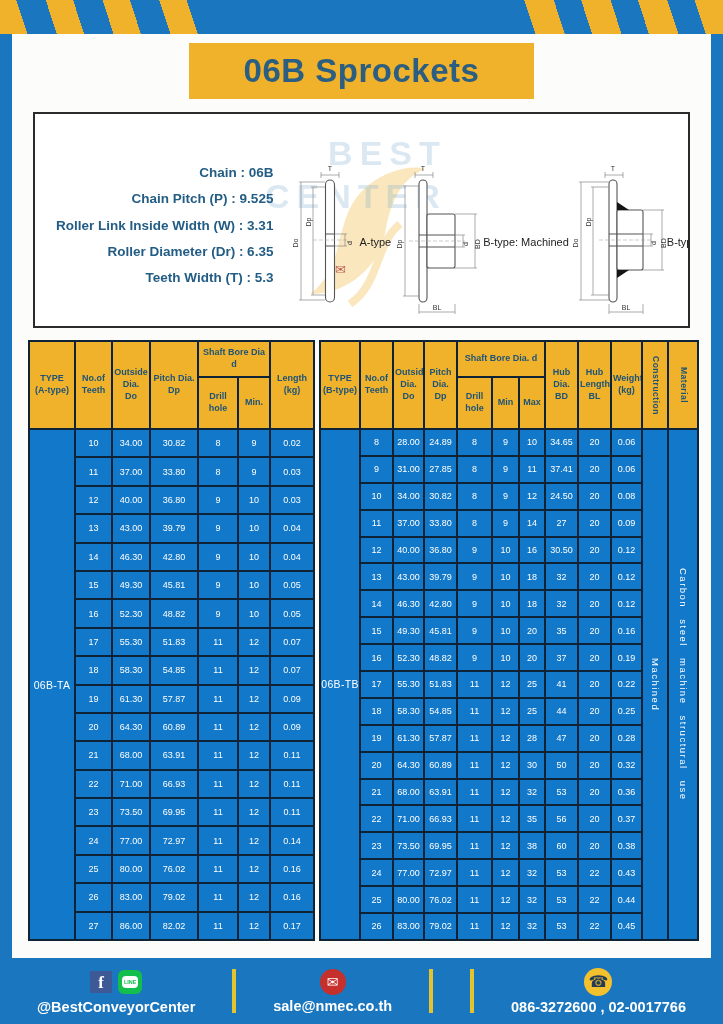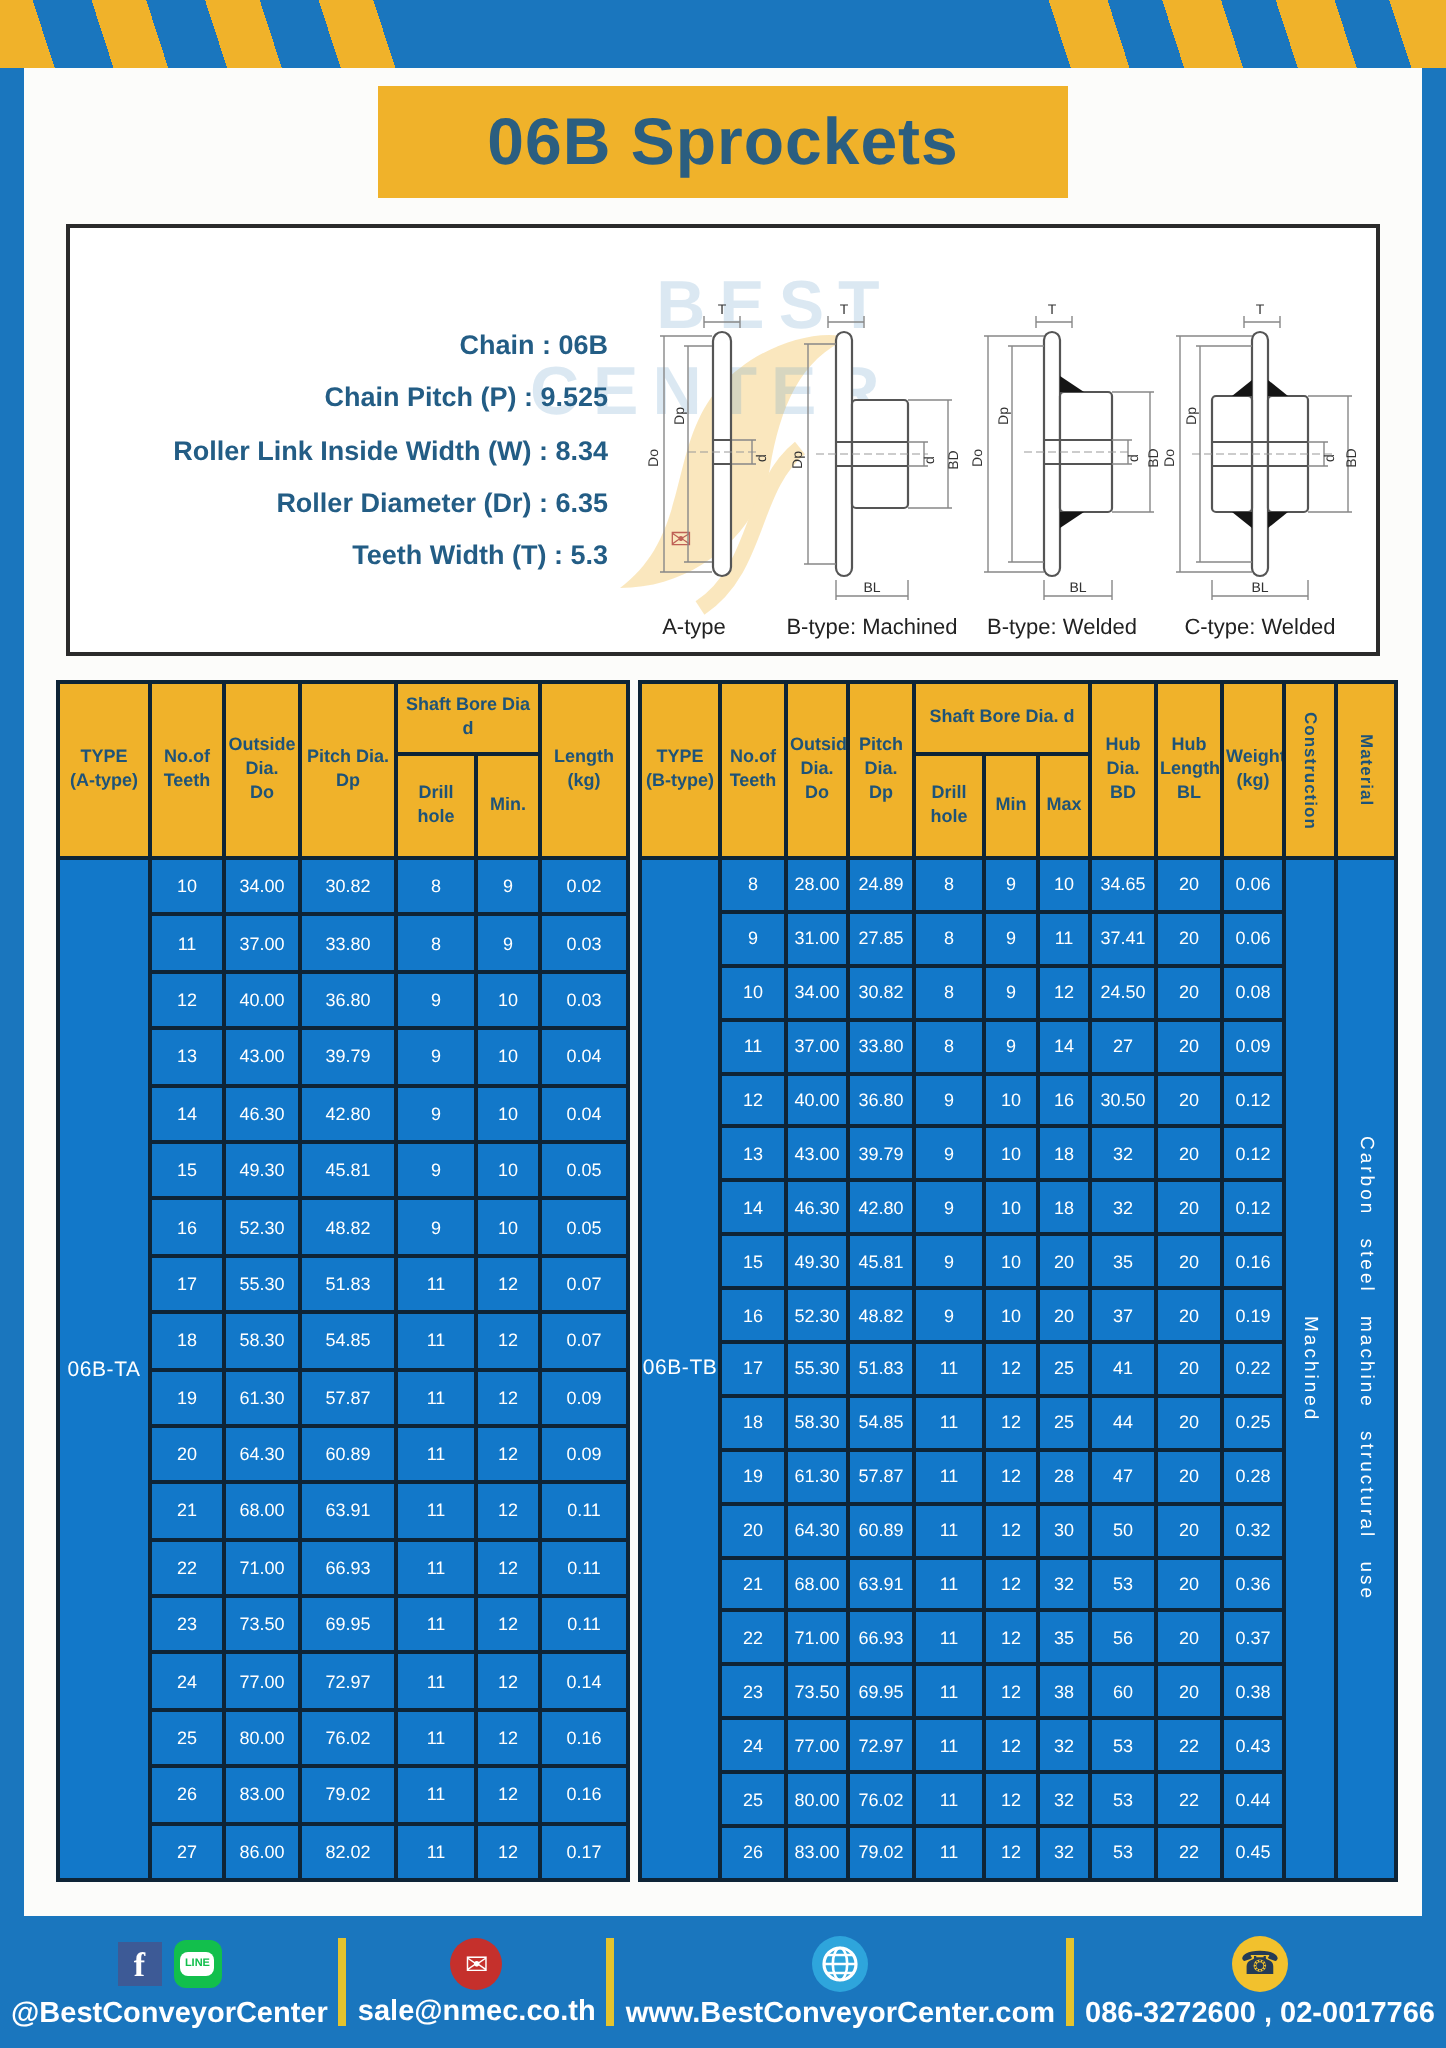--- a/index.html
+++ b/index.html
@@ -15,21 +15,21 @@
   .content{position:absolute;top:34px;left:12px;right:12px;bottom:66px;background:#fcfcfa;overflow:hidden;}
 
   .title-banner{margin:9px auto 0;width:345px;height:56px;background:#f0b22a;display:flex;align-items:center;justify-content:center;}
   .title-banner span{font-size:33px;font-weight:bold;color:#2b5e80;letter-spacing:.5px;}
 
   
   .diagram{position:relative;margin:13px 21px 0;height:212px;border:2px solid #2b2b2b;background:#fff;display:flex;overflow:hidden;}
   .specs{width:278px;padding:46px 0 0 21px;box-sizing:border-box;z-index:2;text-align:right;}
   .specs div{font-size:13.5px;font-weight:bold;color:#235d85;line-height:1.95;white-space:nowrap;}
   .drawings{flex:1;display:flex;align-items:flex-end;justify-content:space-between;padding:4px 8px 6px 0;z-index:2;}
-  .draw-item{display:flex;flex-direction:column;align-items:center;}
+  .draw-item{display:flex;flex-direction:row;align-items:center;}
   .caption{font-size:11px;color:#222;margin-top:2px;white-space:nowrap;}
   .watermark{position:absolute;left:230px;top:18px;z-index:1;opacity:.22;text-align:right;pointer-events:none;}
   .watermark .wline{font-size:34px;font-weight:bold;letter-spacing:7px;color:#5f9cc9;line-height:1.25;}
   .wm-swoosh{position:absolute;left:255px;top:30px;z-index:0;opacity:.3;}
   .wm-mail{position:absolute;left:300px;top:148px;z-index:1;font-size:13px;color:#a33;opacity:.75;}
 
   
   .tables{display:flex;gap:4px;padding:0 16px;margin-top:12px;align-items:flex-start;}
   table{border-collapse:collapse;table-layout:fixed;}
   th,td{border:2px solid #0e2436;text-align:center;vertical-align:middle;overflow:hidden;padding:0;}
@@ -88,21 +88,21 @@
       </svg>
       <div class="watermark">
         <div class="wline">BEST</div>
         <div class="wline">CENTER</div>
       </div>
       <div class="wm-mail">✉</div>
 
       <div class="specs">
         <div>Chain : 06B</div>
         <div>Chain Pitch (P) : 9.525</div>
-        <div>Roller Link Inside Width (W) : 8.34</div>
+        <div>Roller Link Inside Width (W) : 3.31</div>
         <div>Roller Diameter (Dr) : 6.35</div>
         <div>Teeth Width (T) : 5.3</div>
       </div>
 
       <div class="drawings">
 
         <div class="draw-item">
           <svg width="86" height="158" viewBox="0 0 86 158">
             <text x="57" y="9" text-anchor="middle">T</text>
             <path class="dim" d="M48 13 H66 M48 10 V16 M66 10 V16"></path>
@@ -647,30 +647,20 @@
           </div>
       </div>
       <div class="f-label">@BestConveyorCenter</div>
     </div>
     <div class="f-div"></div>
     <div class="f-sec">
       <div class="mail-icon">✉</div>
       <div class="f-label">sale@nmec.co.th</div>
     </div>
     <div class="f-div"></div>
-    <div class="f-sec">
-      <div class="globe-icon">
-        <svg width="20" height="20" viewBox="0 0 20 20">
-          <circle cx="10" cy="10" r="8" stroke="#fff" stroke-width="1.6" fill="none"></circle>
-          <ellipse cx="10" cy="10" rx="3.6" ry="8" stroke="#fff" stroke-width="1.3" fill="none"></ellipse>
-          <path d="M2 10 H18 M3.2 5.5 H16.8 M3.2 14.5 H16.8" stroke="#fff" stroke-width="1.3" fill="none"></path>
-        </svg>
-      </div>
-      <div class="f-label">www.BestConveyorCenter.com</div>
-    </div>
     <div class="f-div"></div>
     <div class="f-sec">
       <div class="phone-icon">☎</div>
       <div class="f-label">086-3272600 , 02-0017766</div>
     </div>
   </div>
 
 </div>
 
 </body></html>

